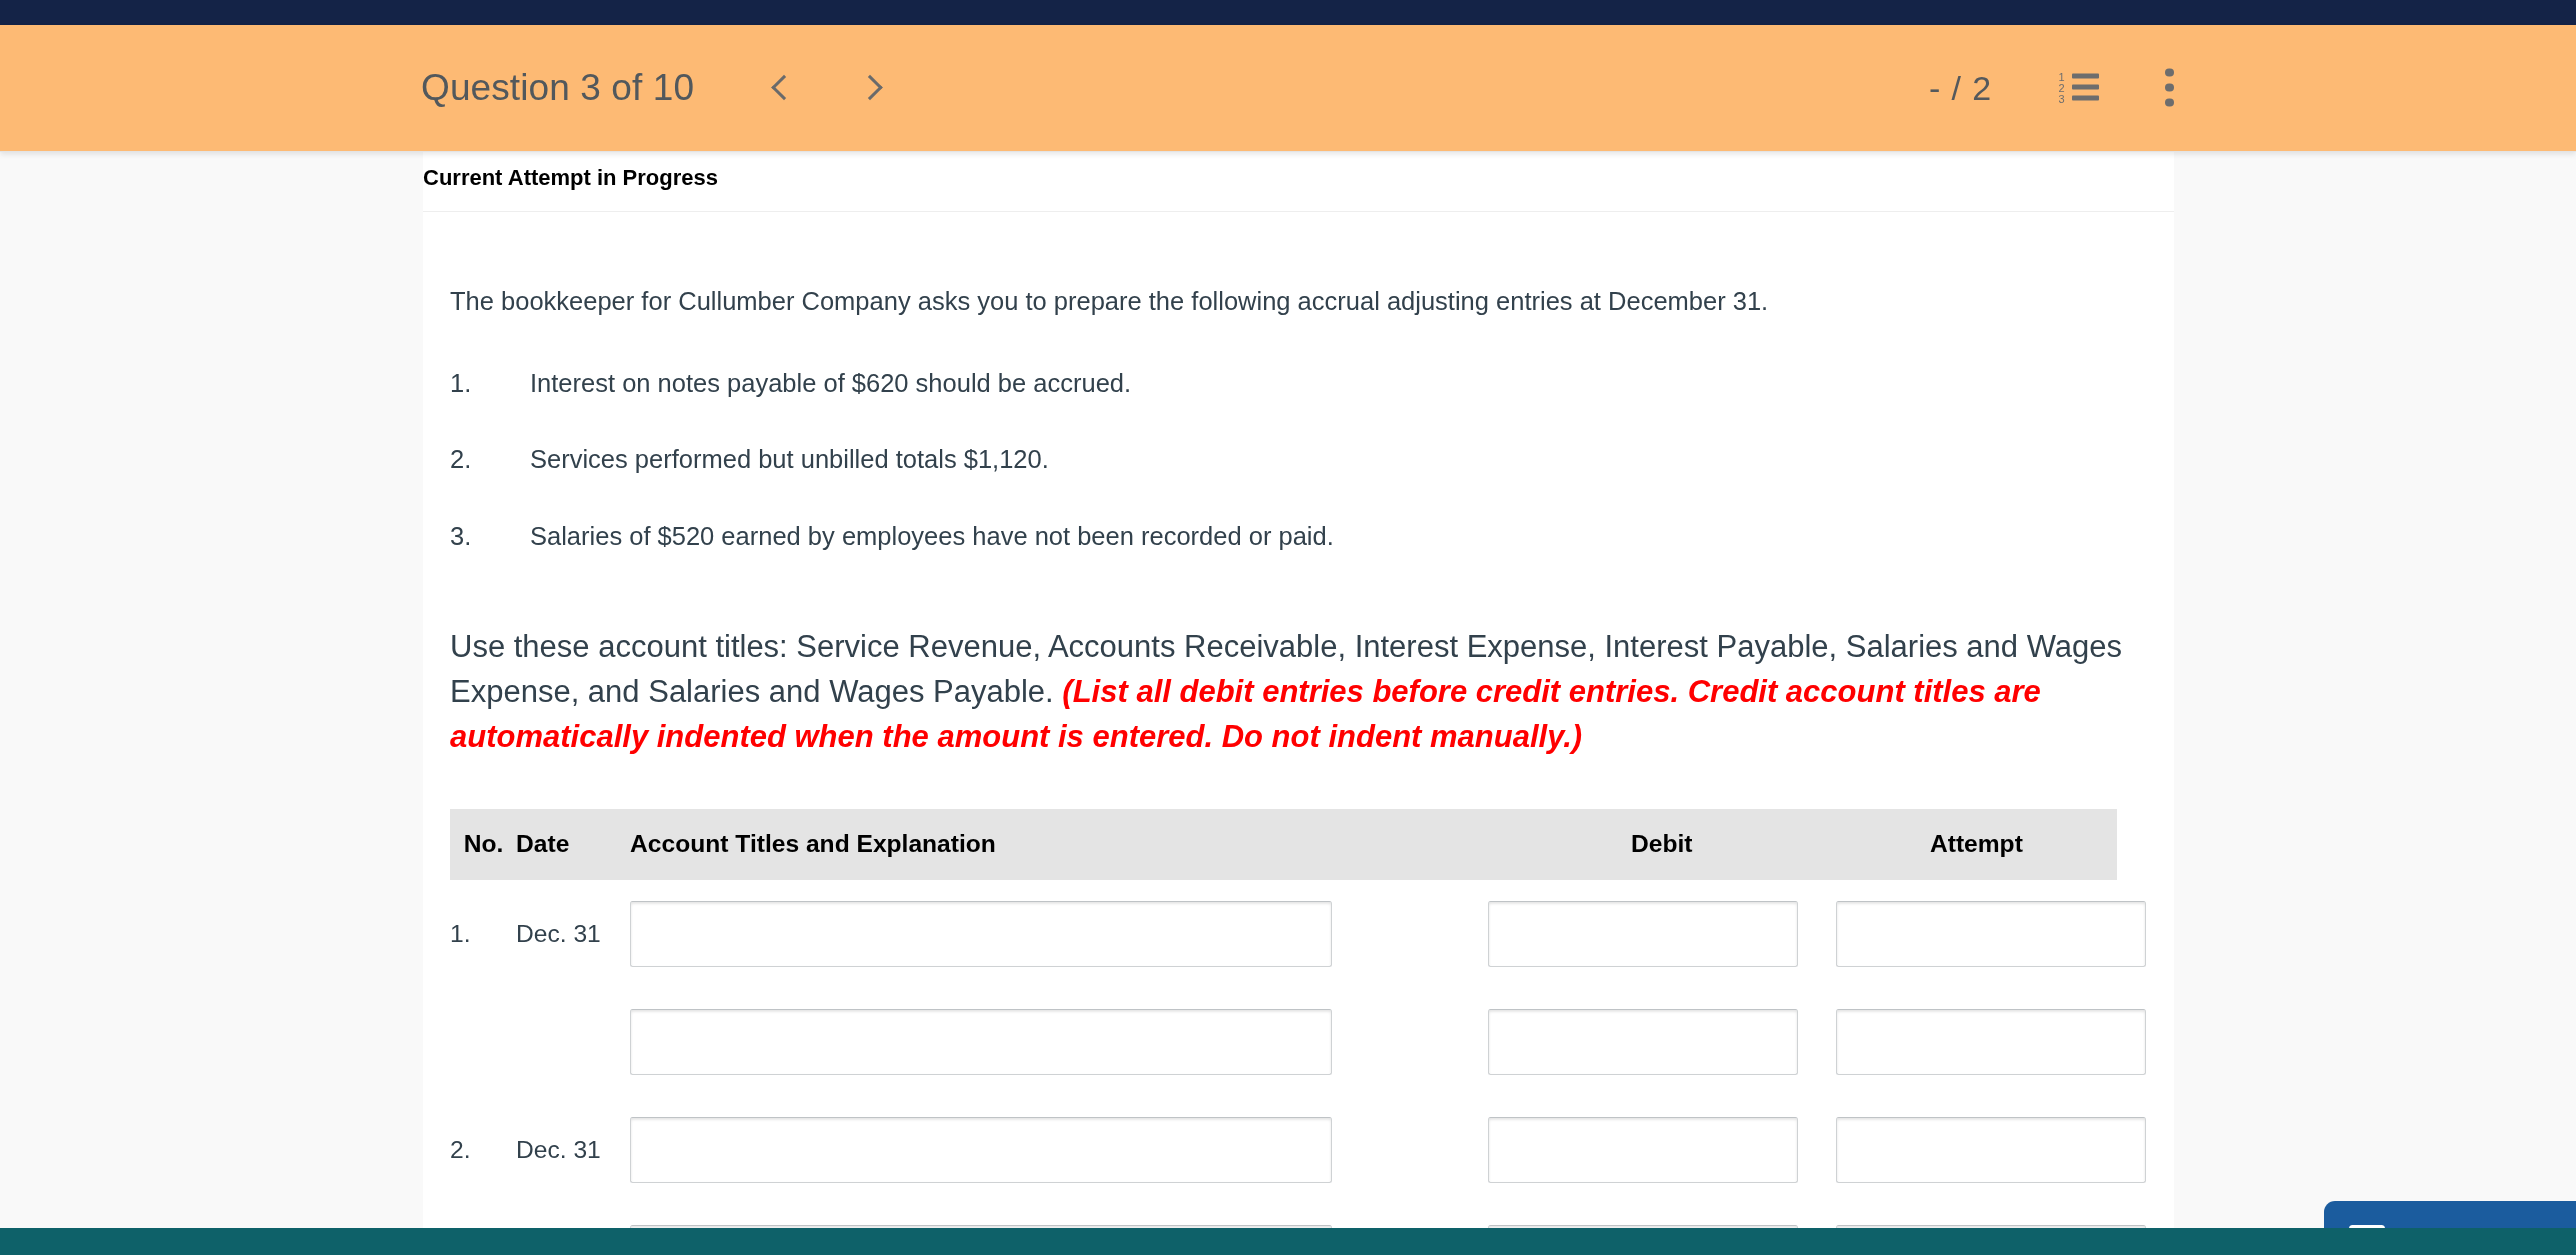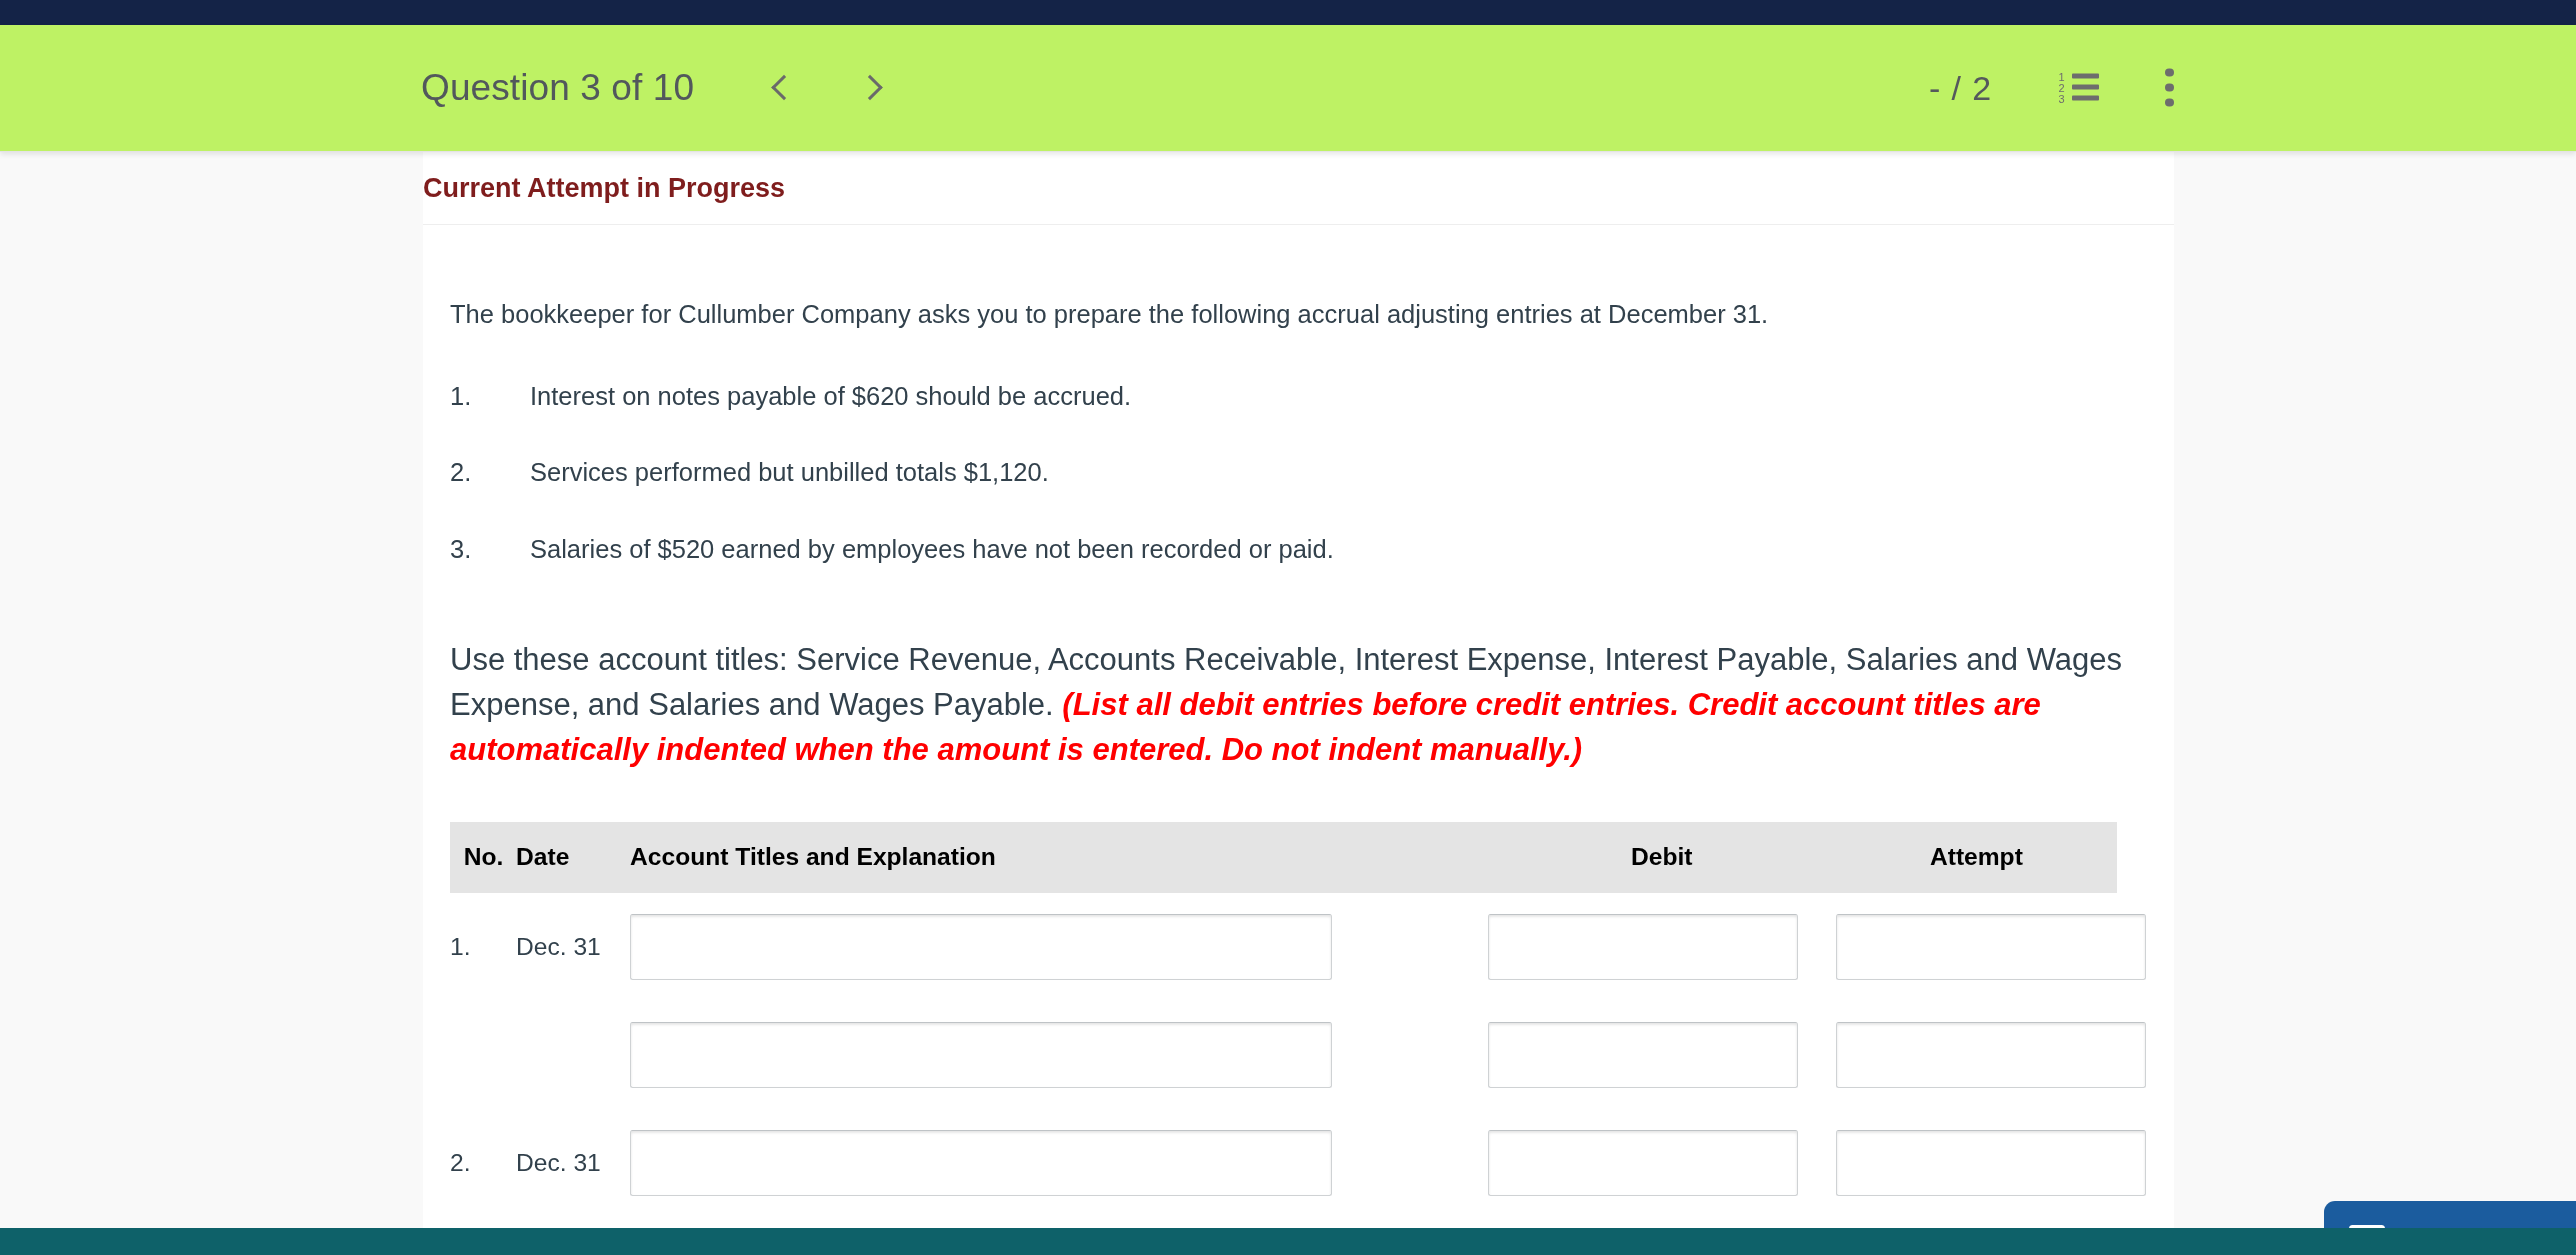--- a/index.html
+++ b/index.html
@@ -20,21 +20,21 @@
     height: 24.6px;
     background: #142347;
   }
 
   
   .qheader {
     position: absolute;
     top: 24.6px; left: 0;
     width: 2576px;
     height: 127px;
-    background: #bef264;
+    background: #fdba74;
     border-bottom: 0.9px solid #e4e4e4;
     box-shadow: 0 2.7px 5.5px rgba(0,0,0,0.10);
     z-index: 30;
   }
   .qheader-inner {
     position: relative;
     width: 100%;
     height: 100%;
   }
   .qtitle {
@@ -118,25 +118,25 @@
   .card {
     position: absolute;
     left: 423px;
     top: 0;
     width: 1751px;
     min-height: 1104px;
     background: #ffffff;
   }
 
   .attempt-head {
-    padding: 22px 0 20px 0;
+    padding: 14px 0 20px 0;
     margin: 0 0 0 0;
-    font-size: 27px;
+    font-size: 22px;
     font-weight: bold;
-    color: #7f1d1d;
+    color: #000000;
     border-bottom: 0.9px solid #eeeeee;
     width: 1751px;
   }
 
   .qbody {
     padding: 0 50px 0 27px;
   }
 
   .intro {
     margin-top: 72px;

